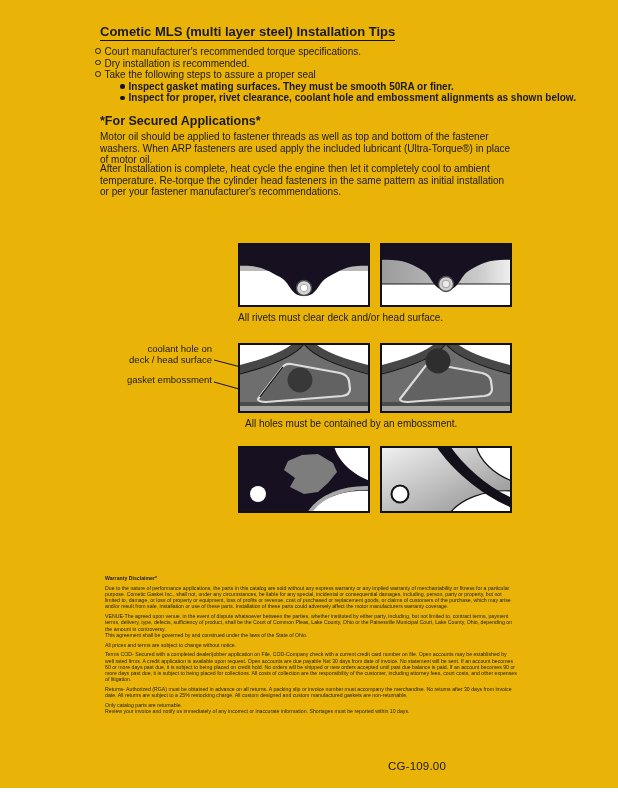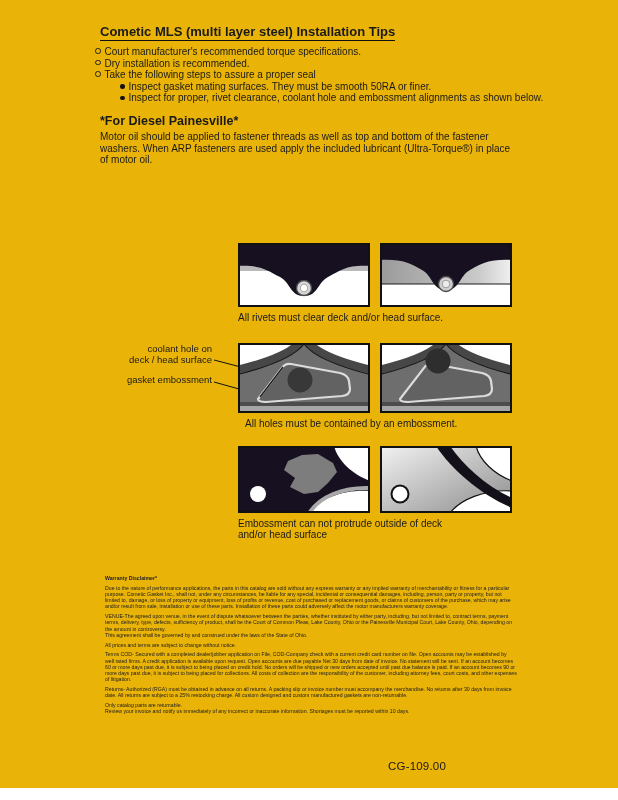--- a/index.html
+++ b/index.html
@@ -6,21 +6,21 @@
   .page{position:relative;width:618px;height:788px;background:#eab308;overflow:hidden;
         font-family:"Liberation Sans", sans-serif;color:#1a1a1a;}
   .abs{position:absolute;}
   .title{font-size:13px;font-weight:bold;border-bottom:1.6px solid #111;padding-bottom:1px;white-space:nowrap;}
   .bullets{font-size:10px;line-height:11.6px;}
   .b-row{white-space:nowrap;}
   .o-bullet{display:inline-block;width:3.5px;height:3.5px;border:1px solid #222;border-radius:50%;
             margin-right:4px;vertical-align:1.5px;}
   .f-bullet{display:inline-block;width:4.5px;height:4.5px;background:#111;border-radius:50%;
             margin-right:4px;vertical-align:1px;}
-  .sub{margin-left:25px;}
+  .sub{margin-left:25px;font-weight:bold;}
   .h2{font-size:12.5px;font-weight:bold;}
   .para{font-size:10px;line-height:11.7px;width:412px;}
   .dg-label{font-size:15px;font-weight:600;letter-spacing:.3px;width:132px;text-align:center;margin-top:40px;}
   .caption{font-size:10px;line-height:11px;}
   .ann{font-size:9.5px;line-height:10.5px;width:112px;text-align:right;}
   .panel{display:block;}
   .fine{font-size:5.2px;line-height:6.2px;width:412px;color:#222;}
   .fine-h{font-weight:bold;}
   .fine p{margin:0 0 3.6px 0;}
   .fine p.tight{margin:0;}
@@ -34,22 +34,23 @@
   <div class="abs title" style="left:100px;top:24px;">Cometic MLS (multi layer steel) Installation Tips</div>
 
   <div class="abs bullets" style="left:95px;top:46px;">
     <div class="b-row"><span class="o-bullet"></span><span>Court manufacturer's recommended torque specifications.</span></div>
     <div class="b-row"><span class="o-bullet"></span><span>Dry installation is recommended.</span></div>
     <div class="b-row"><span class="o-bullet"></span><span>Take the following steps to assure a proper seal</span></div>
     <div class="b-row sub"><span class="f-bullet"></span><span>Inspect gasket mating surfaces.  They must be smooth 50RA or finer.</span></div>
     <div class="b-row sub"><span class="f-bullet"></span><span>Inspect for proper, rivet clearance, coolant hole and embossment alignments as shown below.</span></div>
   </div>
 
-  <div class="abs h2" style="left:100px;top:114px;">*For Diesel Painesville*</div>
+  <div class="abs h2" style="left:100px;top:114px;">*For Secured Applications*</div>
   <div class="abs para" style="left:100px;top:131px;">Motor oil should be applied to fastener threads as well as top and bottom of the fastener washers. When ARP fasteners are used apply the included lubricant (Ultra-Torque®) in place of motor oil.</div>
+  <div class="abs para" style="left:100px;top:163px;">After Installation is complete, heat cycle the engine then let it completely cool to ambient temperature. Re-torque the cylinder head fasteners in the same pattern as initial installation or per your fastener manufacturer's recommendations.</div>
 
   <div class="abs dg-label" style="left:238px;top:226px;">RIGHT</div>
   <div class="abs dg-label" style="left:380px;top:226px;">WRONG</div>
 
   <svg class="abs panel" style="left:238px;top:243px;" width="132" height="64" viewBox="0 0 132 64">
     <rect x="0" y="0" width="132" height="64" fill="#ffffff"></rect>
     <rect x="2" y="21" width="128" height="7" fill="#b9b9b9"></rect>
     <path d="M0,0 H132 V23 C108,22 104,27 90,34 C79,40 80,53 66,53 C52,53 53,40 42,34 C28,27 24,22 0,23 Z" fill="#171020"></path>
     <circle cx="66" cy="45" r="7.5" fill="#d6d6d6" stroke="#4a4a4a" stroke-width="1.3"></circle>
     <circle cx="66" cy="45" r="3.8" fill="#ffffff" stroke="#979797" stroke-width="0.8"></circle>
@@ -139,24 +140,20 @@
           <stop offset="1" stop-color="#8c8c8c"></stop>
       </linearGradient>
     </defs>
     <rect x="0" y="0" width="132" height="67" fill="#ffffff"></rect>
     <path d="M0,0 H96 C100,15 114,28 132,35 V45 C104,43 80,54 70,67 H0 Z" fill="url(#g-silver)" stroke="#111" stroke-width="1.2"></path>
     <path d="M56,0 L70,0 C84,20 106,40 132,52 V62 C100,48 72,24 56,0 Z" fill="#14101a"></path>
     <circle cx="20" cy="48" r="8.5" fill="#ffffff" stroke="#111" stroke-width="2"></circle>
     <rect x="1" y="1" width="130" height="65" fill="none" stroke="#111111" stroke-width="2"></rect>
   </svg>
 
-  <div class="abs caption" style="left:238px;top:518px;">
-    <div>Embossment can not protrude outside of deck</div>
-    <div>and/or head surface</div>
-  </div>
 
   <div class="abs fine" style="left:105px;top:575px;">
     <p class="fine-h">Warranty Disclaimer*</p>
     <p>Due to the nature of performance applications, the parts in this catalog are sold without any express warranty or any implied warranty of merchantability or fitness for a particular purpose.  Cometic Gasket Inc., shall not, under any circumstances, be liable for any special, incidental or consequential damages, including, person, party or property, but not limited to, damage, or loss of property or equipment, loss of profits or revenue, cost of purchased or replacement goods, or claims of customers of the purchase, which may arise and/or result from sale, installation or use of these parts.  Installation of these parts could adversely affect the motor manufacturers warranty coverage.</p>
     <p class="tight">VENUE-The agreed upon venue, in the event of dispute whatsoever between the parties, whether instituted by either party, including, but not limited to, contract terms, payment terms, delivery, type, defects, sufficiency of product, shall be the Court of Common Pleas, Lake County, Ohio or the Painesville Municipal Court, Lake County, Ohio, depending on the amount in controversy.</p>
     <p>This agreement shall be governed by and construed under the laws of the State of Ohio.</p>
     <p>All prices and terms are subject to change without notice.</p>
     <p>Terms COD- Secured with a completed dealer/jobber application on File, COD-Company check with a current credit card number on file.  Open accounts may be established by well rated firms.  A credit application is available upon request.  Open accounts are due payable Net 30 days from date of invoice.  No statement will be sent.  If an account becomes 60 or more days past due, it is subject to being placed on credit hold.  No orders will be shipped or new orders accepted until past due balance is paid.  If an account becomes 90 or more days past due, it is subject to being placed for collections.  All costs of collection are the responsibility of the customer, including attorney fees, court costs, and other expenses of litigation.</p>
     <p>Returns- Authorized (RGA) must be obtained in advance on all returns.  A packing slip or invoice number must accompany the merchandise.  No returns after 30 days from invoice date.  All returns are subject to a 25% restocking charge.  All custom designed and custom manufactured gaskets are non-returnable.</p>
     <p class="tight">Only catalog parts are returnable.</p>

